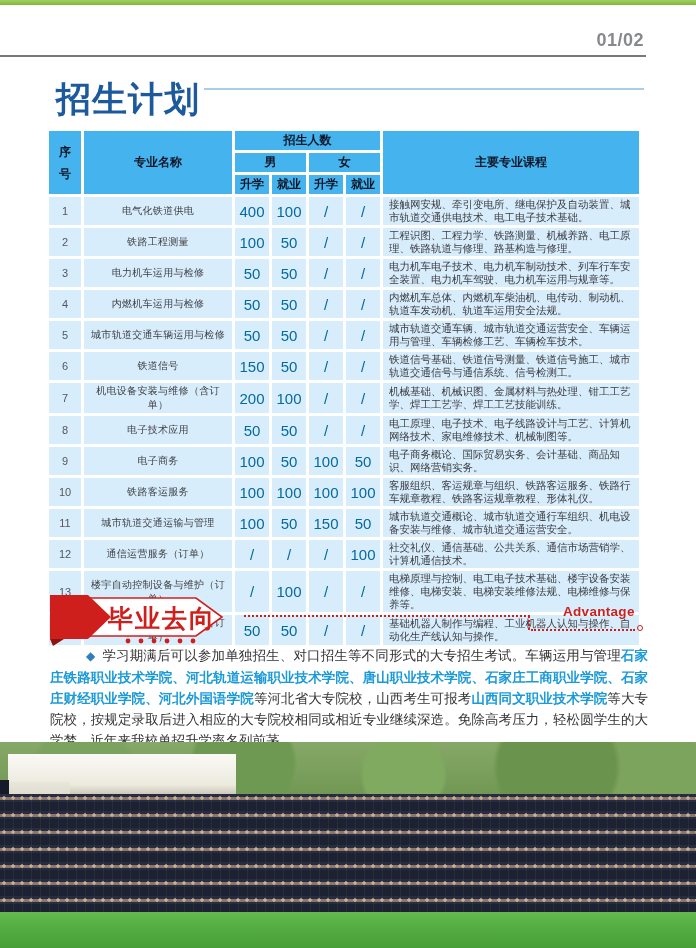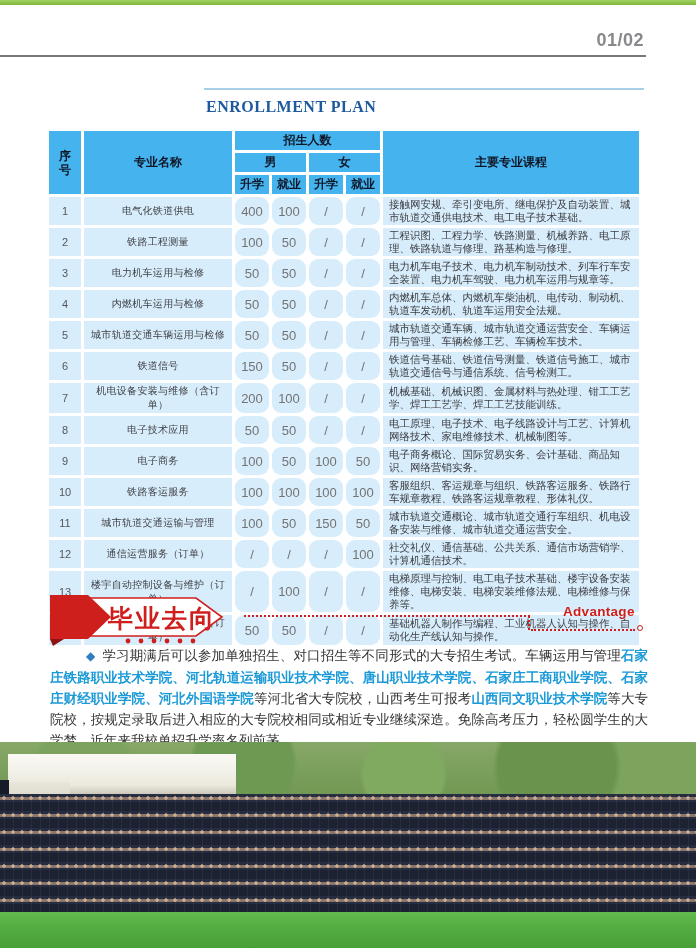--- a/index.html
+++ b/index.html
@@ -16,24 +16,24 @@
   
   .title-zh { position:absolute; left:56px; top:76px; font-size:35px; font-weight:bold; color:#1c5a9d; letter-spacing:1px; }
   .title-rule { position:absolute; left:204px; top:88px; width:440px; height:2px; background:#a9cfe8; }
   .title-en { position:absolute; left:206px; top:98px; font-family:"Liberation Serif", serif; font-size:16px; font-weight:bold; color:#1c5a9d; letter-spacing:0.5px; }
 
   
   .enroll-table { position:absolute; left:46px; top:128px; border-collapse:separate; border-spacing:3px; }
   .enroll-table th { background:#44b3ee; color:#101626; font-weight:bold; font-size:12px; text-align:center; vertical-align:middle; padding:1px 2px; }
   .enroll-table td { background:#d8edfb; text-align:center; vertical-align:middle; padding:1px 3px; }
   .hrow { height:17px; }
-  .vert-label { display:inline-block; width:1.1em; word-break:break-all; line-height:14px; }
+  .vert-label { display:inline-block; width:1.1em; word-break:break-all; line-height:22px; }
   td.c-no   { font-size:11px; color:#55565a; width:32px; height:23px; }
   td.c-major{ font-size:10px; color:#3f4045; width:148px; letter-spacing:0.3px; }
-  td.c-num  { font-size:13px; color:#737373; width:34px;border-radius:9px; }
+  td.c-num  { font-size:15px; color:#0369a1; width:34px; }
   td.c-courses { font-size:10.5px; color:#3c3d42; width:256px; text-align:left; line-height:13px; padding:1px 6px; }
 
   
   .banner-svg { position:absolute; left:48px; top:592px; }
   .dotline-1 { position:absolute; left:244px; top:615px; width:286px; height:0; border-top:2px dotted #cf1f1c; }
   .dotline-v { position:absolute; left:528px; top:616px; height:14px; width:0; border-left:2px dotted #cf1f1c; }
   .dotline-2 { position:absolute; left:531px; top:629px; width:104px; height:0; border-top:2px dotted #cf1f1c; }
   .advantage { position:absolute; left:563px; top:604px; font-size:13.5px; font-weight:bold; color:#cf1f1c; letter-spacing:0.3px; }
   .dot-end { position:absolute; left:637px; top:625px; width:6px; height:6px; border:1.5px solid #cf1f1c; border-radius:50%; }
 
@@ -75,22 +75,22 @@
 </style>
 </head>
 <body>
 
 <div class="page">
 
   <div class="green-bar"></div>
   <div class="page-number">01/02</div>
   <div class="gray-rule"></div>
 
+  <div class="title-zh">招生计划</div>
   <div class="title-rule"></div>
-  <div class="title-en">ENROLLMENT PLAN</div>
 
   <table class="enroll-table">
     <colgroup>
       <col style="width:32px">
         <col style="width:148px">
       <col style="width:34px">
         <col style="width:34px">
         <col style="width:34px">
         <col style="width:34px">
       <col style="width:256px">

